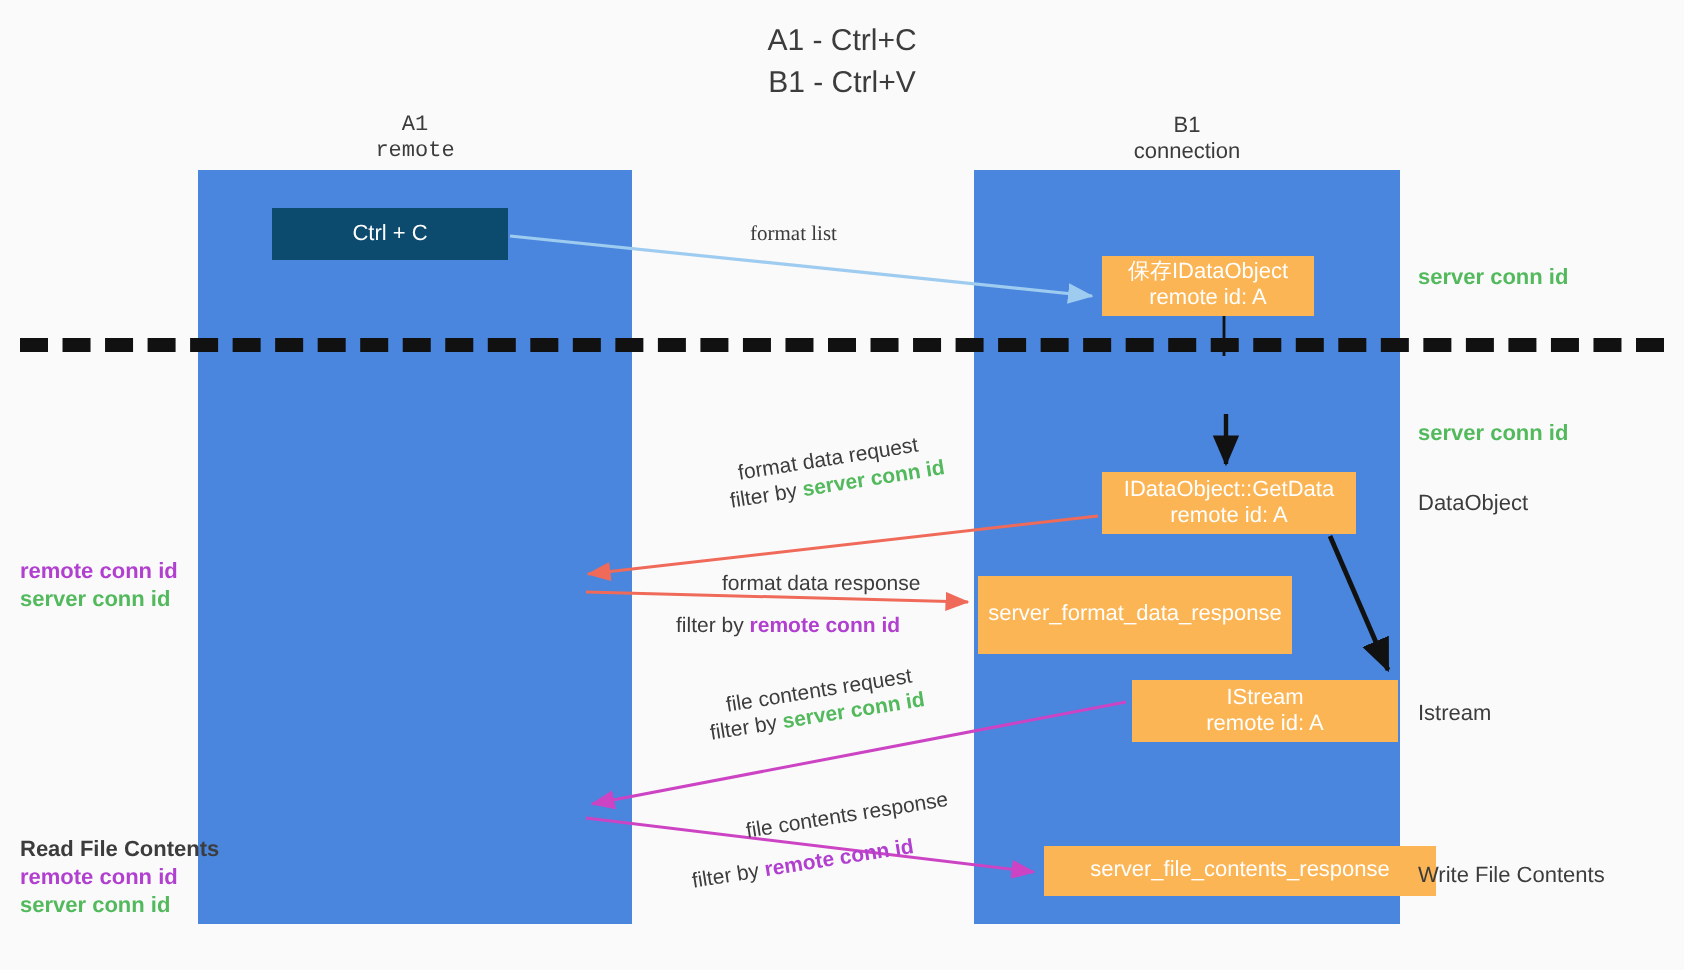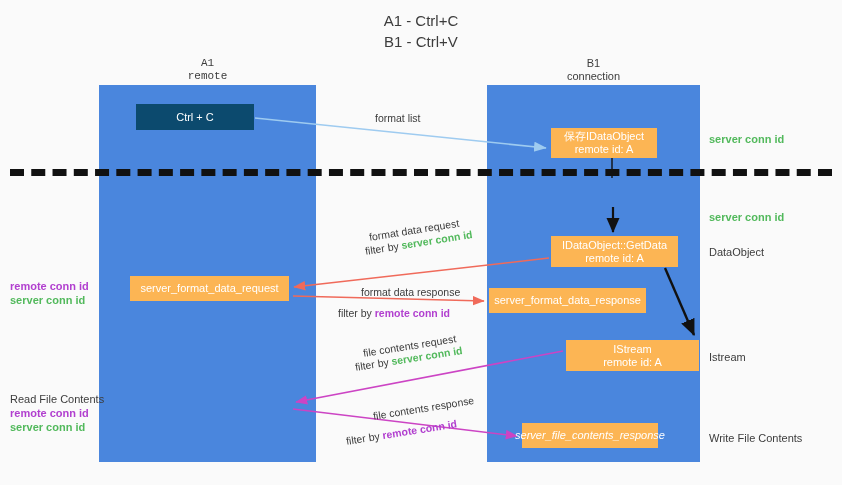--- a/index.html
+++ b/index.html
@@ -47,49 +47,49 @@
     white-space:pre-line;
   }
   .box.green{background:#0c4a6e;}
   .box.orange{background:#fcb554;}
 
   #box-ctrlc{left:136px;top:104px;width:118px;height:26px;}
   #box-save-idataobject{left:551px;top:128px;width:106px;height:30px;}
   #box-ctrlv{left:554px;top:181px;width:118px;height:26px;}
   #box-getdata{left:551px;top:236px;width:127px;height:31px;}
   #box-fmt-req{left:130px;top:276px;width:159px;height:25px;}
-  #box-fmt-resp{left:489px;top:288px;width:157px;height:25px;}
+  #box-fmt-resp{left:489px;top:288px;width:157px;height:39px;}
   #box-istream{left:566px;top:340px;width:133px;height:31px;}
   #box-file-req{left:129px;top:392px;width:161px;height:25px;}
-  #box-file-resp{left:522px;top:423px;width:136px;height:25px;font-style:italic;}
+  #box-file-resp{left:522px;top:423px;width:196px;height:25px;}
 
   
   .ann{font-size:11px;line-height:14px;color:#3c3c3c;}
   .ann.green{color:#52b95c;font-weight:bold;}
   #ann-server1{left:709px;top:132px;}
   #ann-server2{left:709px;top:210px;}
   #ann-dataobject{left:709px;top:245px;}
   #ann-istream{left:709px;top:350px;}
   #ann-writefile{left:709px;top:431px;}
 
   
   .lblock{font-size:11px;line-height:14px;}
   .c-remote{color:#b13fcf;font-weight:bold;}
   .c-server{color:#52b95c;font-weight:bold;}
   .c-plain{color:#3c3c3c;}
   #ann-left-1{left:10px;top:279px;text-align:left;}
   #ann-left-2{left:10px;top:392px;text-align:left;}
-  #ann-left-2 .c-plain{font-weight:normal;}
+  #ann-left-2 .c-plain{font-weight:bold;margin-top:26px;}
 
   
   .elabel{font-size:10.5px;line-height:14px;color:#3c3c3c;white-space:nowrap;}
   .elabel b{font-weight:bold;}
   .rot-up{transform:rotate(-9deg);transform-origin:left top;}
 
-  #lbl-formatlist{left:375px;top:111px;}
+  #lbl-formatlist{left:375px;top:111px;font-family:Liberation Serif, serif;}
 
   #lbl-fd-req{left:368px;top:230px;}
   #lbl-fd-req2{left:364px;top:244px;}
   #lbl-fd-resp{left:361px;top:285px;}
   #lbl-fd-resp2{left:338px;top:306px;}
 
   #lbl-fc-req{left:362px;top:346px;}
   #lbl-fc-req2{left:354px;top:360px;}
   #lbl-fc-resp{left:372px;top:409px;}
   #lbl-fc-resp2{left:345px;top:434px;}
@@ -146,21 +146,20 @@
     <line x1="293" y1="409" x2="517" y2="436" stroke="#cc44c4" stroke-width="1.5" marker-end="url(#ah-mag)"></line>
   </svg>
 
   <div class="abs" id="divider"></div>
 
   <div class="abs box green" id="box-ctrlc">Ctrl + C</div>
   <div class="abs box orange" id="box-save-idataobject">保存IDataObject
 remote id: A</div>
   <div class="abs box orange" id="box-getdata">IDataObject::GetData
 remote id: A</div>
-  <div class="abs box orange" id="box-fmt-req">server_format_data_request</div>
   <div class="abs box orange" id="box-fmt-resp">server_format_data_response</div>
   <div class="abs box orange" id="box-istream">IStream
 remote id: A</div>
   <div class="abs box orange" id="box-file-resp">server_file_contents_response</div>
 
   <div class="abs elabel" id="lbl-formatlist">format list</div>
 
   <div class="abs elabel rot-up" id="lbl-fd-req">format data request</div>
   <div class="abs elabel rot-up" id="lbl-fd-req2">
     <span>filter by </span><b class="c-server">server conn id</b>

